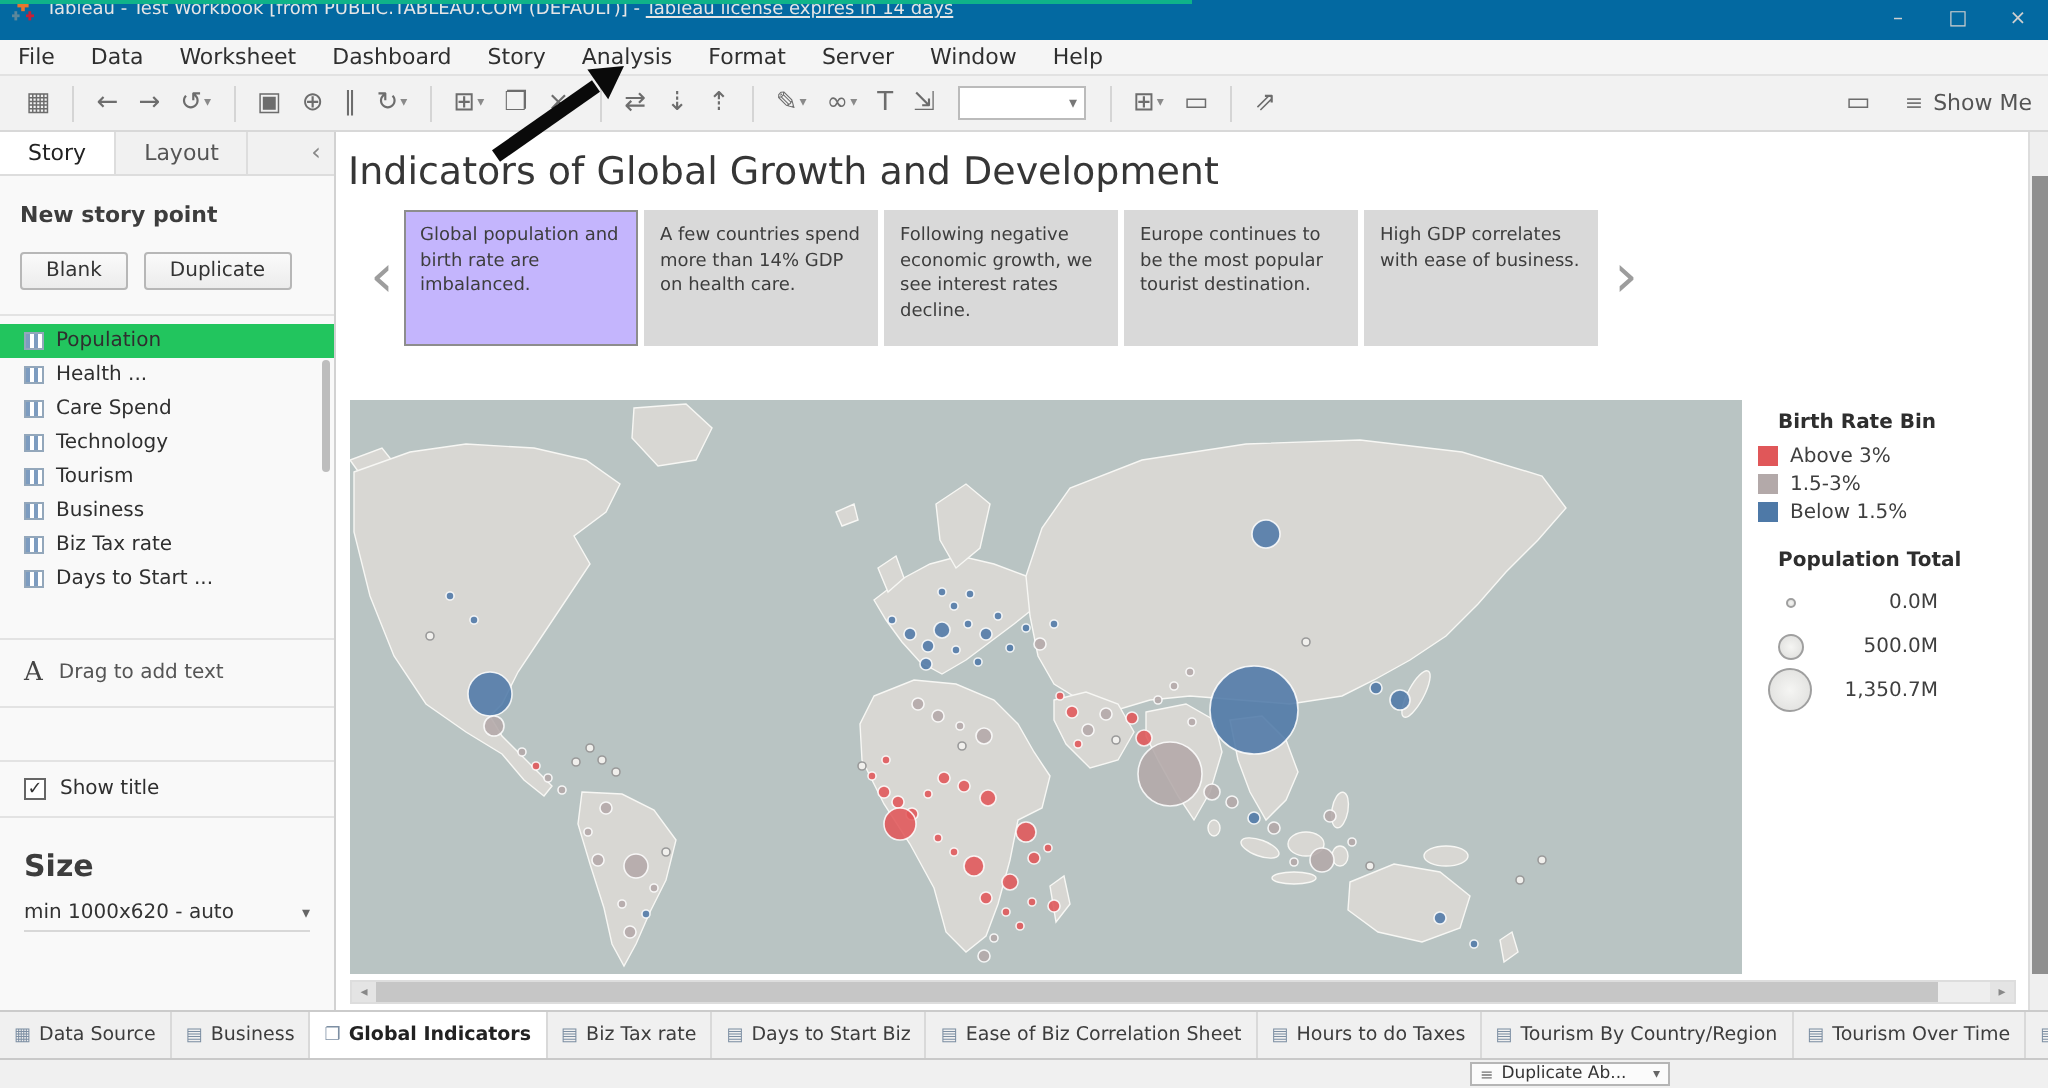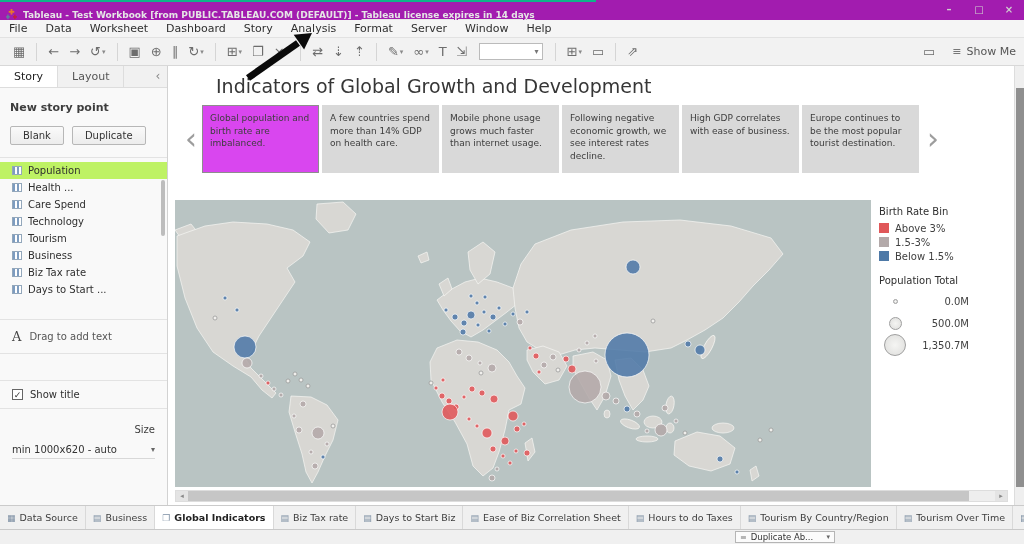--- a/index.html
+++ b/index.html
@@ -4,22 +4,22 @@
 <style>
   * { box-sizing: border-box; margin: 0; padding: 0; }
   html,body { background:#888; }
   #app {
     position: relative; width: 1024px; height: 544px; background: #fff;
     font-family: "DejaVu Sans", "Liberation Sans", sans-serif;
     overflow: hidden; color:#333;
   }
   
   .accent { position:absolute; top:0; left:0; width:596px; height:2px; background:#0fb389; z-index:40; }
-  .titlebar { position:absolute; top:0; left:0; right:0; height:20px; background:#a21caf; color:#e6e6e6;
-              display:flex; align-items:flex-end; font-size:9px; padding-left:6px;font-weight:bold; }
+  .titlebar { position:absolute; top:0; left:0; right:0; height:20px; background:#0369a1; color:#e6e6e6;
+              display:flex; align-items:flex-start; font-size:9px; padding-left:6px; }
   .tlogo { width:11px; height:11px; margin-right:6px; flex:0 0 auto; }
   .ttext { white-space:nowrap; overflow:hidden; }
   .ttext .u { text-decoration:underline; }
   .wctrl { margin-left:auto; display:flex; height:20px; }
   .wctrl span { width:30px; text-align:center; line-height:20px; font-size:10px; color:#cfcfcf; cursor:default; }
   
   .menubar { position:absolute; top:20px; left:0; right:0; height:18px; background:#f5f5f5;
              border-bottom:1px solid #e2e2e2; display:flex; align-items:center; }
   .menu-item { font-size:11px; color:#2f2f2f; padding:16px 9px; line-height:18px; }
   
@@ -42,48 +42,48 @@
   .side-tab { font-size:11px; line-height:21px; padding:0 14px; color:#555; border-right:1px solid #ddd; }
   .side-tab.active { background:#fff; color:#222; }
   .side-collapse { margin-left:auto; width:18px; text-align:center; line-height:20px; color:#888; font-size:12px; }
   .nsp-label { font-size:11px; font-weight:bold; color:#3d3d3d; margin:13px 10px 7px; }
   .btn-row { display:flex; gap:8px; margin:12px 10px 12px; }
   .sbtn { font-size:10px; color:#333; padding:3px 12px; background:linear-gradient(#fafafa,#ececec);
           border:1px solid #b7b7b7; border-radius:2px; }
   .sep { border-top:1px solid #e3e3e3; }
   .sheet-list { position:relative; padding:4px 0; }
   .sheet-row { display:flex; align-items:center; gap:6px; height:17px; padding-left:12px; color:#2f2f2f; }
-  .sheet-row.sel { background:#bef264;align-items:center; }
+  .sheet-row.sel { background:#22c55e;align-items:center; }
   .sheet-ic { width:10px; height:9px; border:1px solid #93a7bb; flex:0 0 auto;
               background:repeating-linear-gradient(90deg,#7d9cc0 0 2px,#fff 2px 4px); }
   .list-scroll { position:absolute; right:2px; top:22px; width:4px; height:56px; background:#bdbdbd; border-radius:2px; }
   .drag-row { display:flex; align-items:center; gap:8px; padding:9px 12px; margin-top:17px;
               border-top:1px solid #e3e3e3; border-bottom:1px solid #e3e3e3; color:#555; }
   .a-ic { font-family:"DejaVu Serif","Liberation Serif",serif; font-size:13px; color:#444; }
   .title-row { display:flex; align-items:center; gap:7px; padding:8px 12px; margin-top:26px;
                border-top:1px solid #e3e3e3; border-bottom:1px solid #e3e3e3; color:#2f2f2f; }
   .cb { width:11px; height:11px; border:1px solid #666; background:#fff; font-size:9px; line-height:10px;
         text-align:center; color:#333; }
-  .size-label { font-size:10px; font-weight:normal; color:#3d3d3d; margin:15px 12px 9px;text-align:right; }
+  .size-label { font-size:15px; font-weight:bold; color:#3d3d3d; margin:15px 12px 9px; }
   .size-dd { display:flex; align-items:center; justify-content:space-between; margin:0 12px;
              padding-bottom:3px; border-bottom:1px solid #d8d8d8; color:#333; }
   .size-dd .caret { font-size:8px; color:#666; }
   
   .story { position:absolute; top:66px; left:168px; width:846px; height:439px; background:#fff; }
-  .story-title { font-size:19px; color:#363636; padding:9px 0 2px 6px;margin-left:42px; }
+  .story-title { font-size:19px; color:#363636; padding:9px 0 2px 6px; }
   .captions { display:flex; align-items:center; margin:6px 0 0 12px; }
   .nav-ch { font-size:30px; color:#9d9d9d; width:22px; text-align:center; line-height:68px; }
   .cap-strip { display:flex; }
   .caption { width:117px; height:68px; background:#d9d9d9; border:1px solid #d9d9d9; margin-right:3px;
              font-size:9px; line-height:1.4; color:#3d3d3d; padding:6px 7px; overflow:hidden; }
-  .caption.selected { background:#d946ef; border:1px solid #8d8d8d; }
+  .caption.selected { background:#c4b5fd; border:1px solid #8d8d8d; }
   .viz { position:absolute; left:7px; top:134px; width:696px; height:287px; background:#b9c4c3; }
   .legend { position:absolute; left:707px; top:134px; width:137px; height:287px; background:#fff;
             padding:4px 0 0 4px; font-size:10px; }
-  .leg-title { font-weight:normal; color:#2e2e2e; margin:2px 0 4px; font-size:10px; }
+  .leg-title { font-weight:bold; color:#2e2e2e; margin:2px 10px 4px; font-size:10px; }
   .leg-title.pop { margin-top:12px; }
   .leg-item { display:flex; align-items:center; gap:6px; height:14px; color:#3f3f3f; }
   .leg-swatch { width:10px; height:10px; flex:0 0 auto; }
   .pop-item { display:flex; align-items:center; height:22px; color:#3f3f3f; }
   .pop-circ-wrap { width:32px; display:flex; justify-content:center; }
   .pop-circ { border-radius:50%; border:1px solid #9f9f9f; background:radial-gradient(#f5f5f3,#dddddb); }
   .pop-label { width:58px; text-align:right; }
   .hscroll { position:absolute; left:7px; top:424px; width:833px; height:12px; background:#eeeeee;
              border:1px solid #ddd; display:flex; align-items:stretch; }
   .harrow { width:12px; font-size:7px; color:#888; text-align:center; line-height:10px; background:#e4e4e4; }
@@ -251,24 +251,23 @@
     </div>
   </div>
 
   <div class="story">
     <div class="story-title">Indicators of Global Growth and Development</div>
     <div class="captions">
       <div class="nav-ch">‹</div>
       <div class="cap-strip">
           <div class="caption selected">Global population and birth rate are imbalanced.</div>
           <div class="caption">A few countries spend more than 14% GDP on health care.</div>
-          <div class="caption">Mobile phone usage grows much faster than internet usage.</div>
           <div class="caption">Following negative economic growth, we see interest rates decline.</div>
+          <div class="caption">Europe continues to be the most popular tourist destination.</div>
           <div class="caption">High GDP correlates with ease of business.</div>
-          <div class="caption">Europe continues to be the most popular tourist destination.</div>
         </div>
       <div class="nav-ch">›</div>
     </div>
 
     <div class="viz">
       <svg width="696" height="287" viewBox="0 0 696 287">
         <rect x="0" y="0" width="696" height="287" fill="#b9c4c3"></rect>
         <g fill="#d8d7d3" stroke="#f7f7f4" stroke-width="0.7">
           <path d="M142,4 L168,2 L181,14 L173,30 L154,33 L141,19 Z"></path>
           <path d="M0,30 L16,24 L24,34 L10,44 Z"></path>

